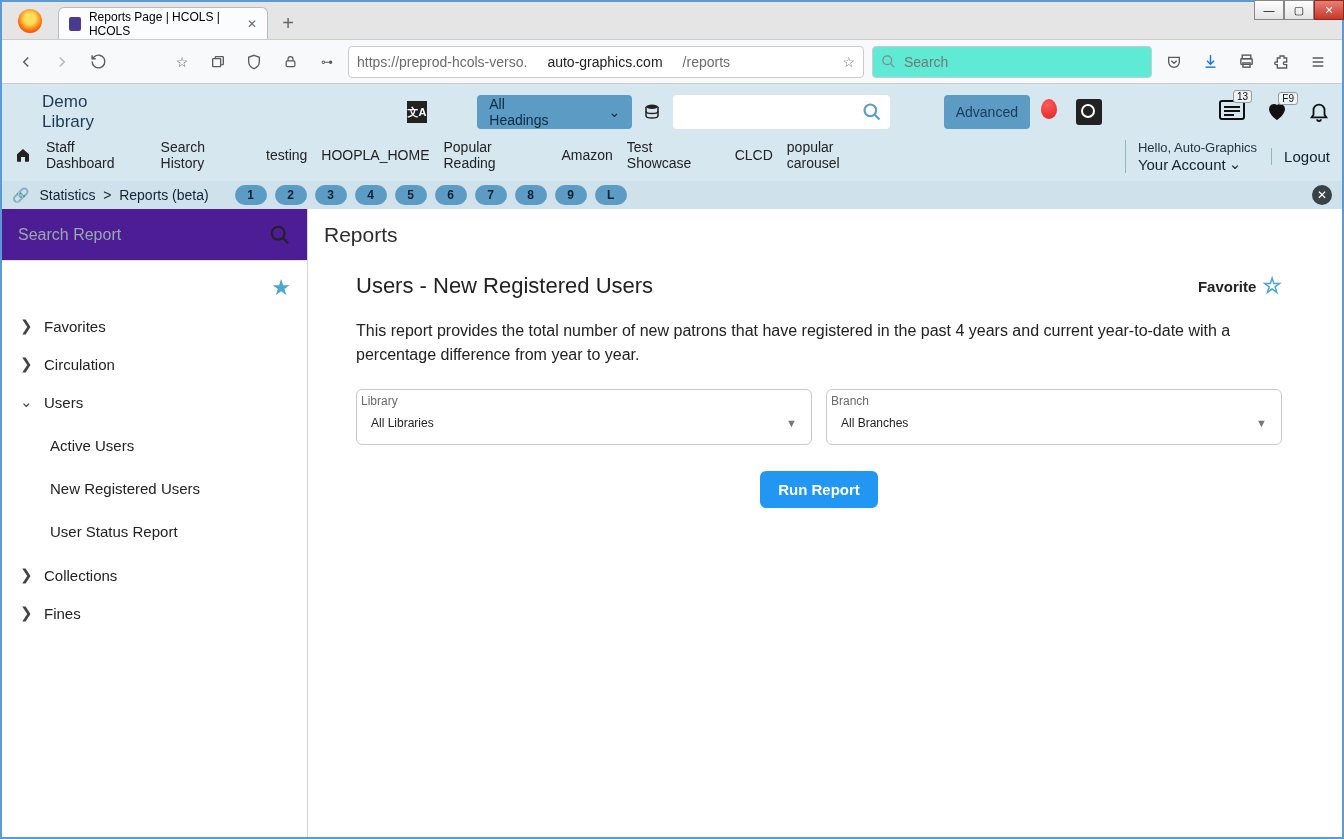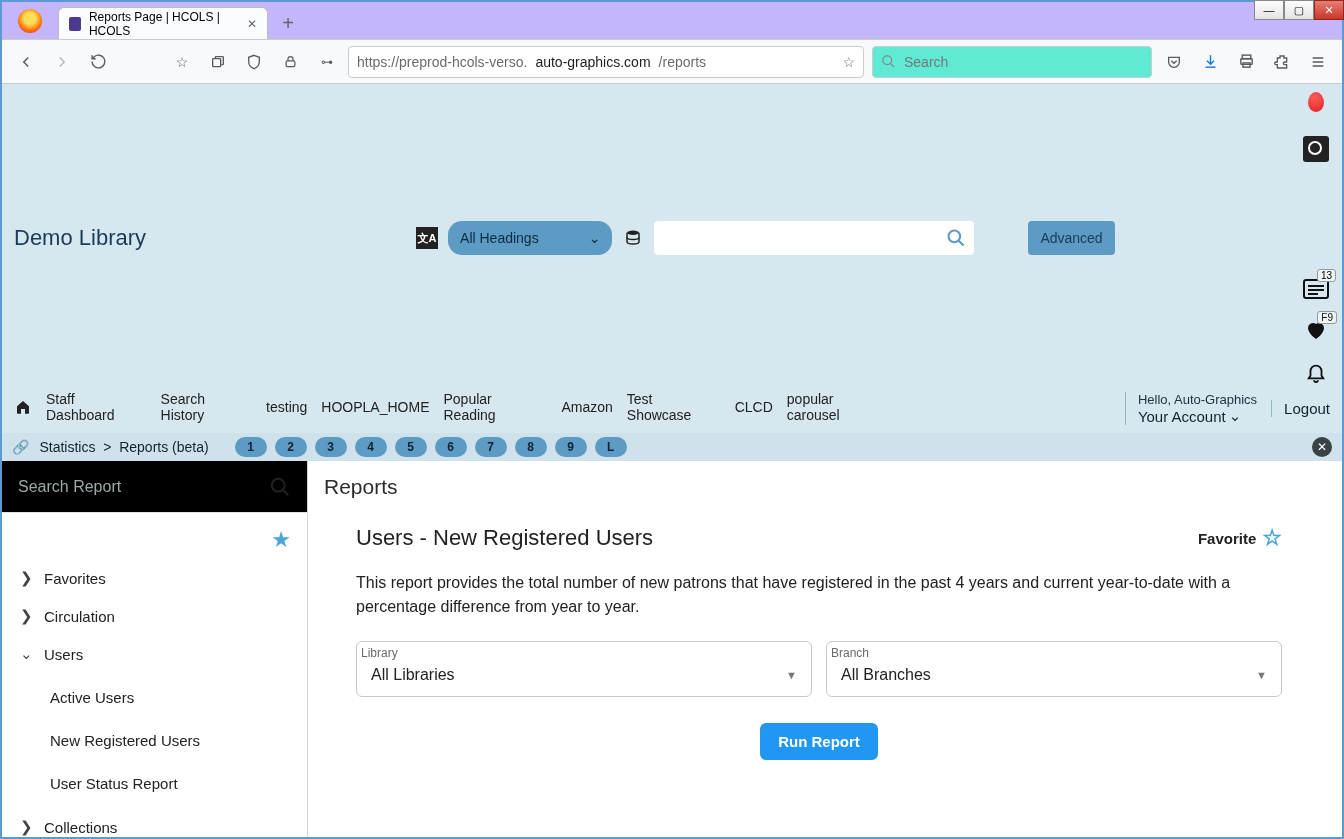--- a/index.html
+++ b/index.html
@@ -4,50 +4,50 @@
 <style>
 * { box-sizing: border-box; margin: 0; padding: 0; }
 body { font-family: Arial, sans-serif; font-size: 14px; width: 1344px; height: 839px; overflow: hidden; background: #fff; border: 2px solid #5a9bd5; }
 
 
 .window-controls { position: absolute; top: 0; right: 0; display: flex; z-index: 100; }
 .wc-btn { width: 30px; height: 20px; border: 1px solid #888; background: linear-gradient(#fdfdfd,#e4e4e4); display: flex; align-items: center; justify-content: center; font-size: 11px; cursor: pointer; }
 .wc-btn.close { background: linear-gradient(#e97e73,#c9362a); color: #fff; border-color: #8a2b22; }
 
 
-.tabbar { height: 38px; background: #c4b5fd; display: flex; align-items: flex-end; padding: 0 50px 0 8px; border-bottom: 1px solid #ccc; }
+.tabbar { height: 38px; background: #e5e5e5; display: flex; align-items: flex-end; padding: 0 50px 0 8px; border-bottom: 1px solid #ccc; }
 .ff-logo { width: 24px; height: 24px; background: radial-gradient(circle at 50% 40%, #ffde59 30%, #ff6a00 65%, #b51fa6 100%); border-radius: 50%; margin: 0 16px 6px 8px; }
 .tab { height: 32px; background: #fbfcfe; border: 1px solid #bbb; border-bottom: none; border-radius: 6px 6px 0 0; display: flex; align-items: center; padding: 0 10px; gap: 8px; max-width: 210px; font-size: 12px; }
 .tab .fav { width: 14px; height: 14px; background: #4a3b8f; border-radius: 2px; display: inline-block; }
 .tab .close-x { color: #666; cursor: pointer; }
 .newtab { width: 28px; height: 28px; display: flex; align-items: center; justify-content: center; color: #666; font-size: 20px; cursor: pointer; margin-left: 6px; margin-bottom: 2px; }
 
 .urlbar { height: 44px; background: #f7f9fb; display: flex; align-items: center; padding: 0 10px; gap: 8px; border-bottom: 1px solid #ccc; }
 .nav-ico { width: 28px; height: 28px; display: flex; align-items: center; justify-content: center; color: #5b5b5b; cursor: pointer; border-radius: 4px; }
 .nav-ico.disabled { color: #b8b8b8; }
 .spacer-flex { flex: 0 0 40px; }
-.url-field { flex: 1; height: 32px; border: 1px solid #ccc; border-radius: 4px; background: #fff; display: flex; align-items: center; padding: 0 8px; gap: 8px; color: #6b6b6b; }
+.url-field { flex: 1; height: 32px; border: 1px solid #ccc; border-radius: 4px; background: #fff; display: flex; align-items: center; padding: 0 8px; gap: 20px; color: #6b6b6b; }
 .url-field .domain { color: #222; }
 .url-star { margin-left: auto; }
 .search-field { width: 280px; height: 32px; border: 1px solid #ccc; border-radius: 4px; background: #5eead4; display: flex; align-items: center; padding: 0 8px; gap: 8px; color: #777; }
 
 
 .app-header { background: #d7e7ef; }
 .hdr-row1 { display: flex; align-items: center; padding: 8px 12px; gap: 10px; }
-.lib-title { font-size: 22px; color: #1b3a57; font-weight: 400; }
+.lib-title { font-size: 17px; color: #1b3a57; font-weight: 400; margin-left: 28px; }
 .hdr-row1 .gap { flex: 0 0 250px; }
 .lang-ico { width: 22px; height: 22px; background: #222; display: inline-flex; align-items: center; justify-content: center; color: #fff; font-size: 11px; font-weight: bold; }
-.headings-dd { background: #5b9bc4; color: #0d2b40; height: 34px; border-radius: 14px; padding: 0 12px; display: flex; align-items: center; gap: 50px; position: relative; min-width: 155px; cursor: pointer; }
+.headings-dd { background: #5b9bc4; color: #0d2b40; height: 34px; border-radius: 4px; padding: 0 12px; display: flex; align-items: center; gap: 50px; position: relative; min-width: 155px; cursor: pointer; margin-left: 40px; }
 .headings-dd .chev { margin-left: auto; }
 .db-ico { width: 22px; height: 22px; display: inline-flex; align-items: center; justify-content: center; color: #222; font-size: 16px; }
 .main-search { flex: 1; max-width: 320px; height: 34px; background: #fff; border-radius: 4px; display: flex; align-items: center; padding: 0 8px; }
 .main-search input { flex: 1; border: none; outline: none; font-size: 14px; }
 .main-search .sicon { color: #5b9bc4; font-size: 18px; }
 .adv-btn { background: #5b9bc4; height: 34px; padding: 0 12px; display: flex; align-items: center; border-radius: 4px; color: #1b3a57; cursor: pointer; margin-left: 44px; }
-.hdr-right { margin-left: auto; display: flex; align-items: center; gap: 18px; flex-direction: column; }
+.hdr-right { margin-left: auto; display: flex; align-items: flex-start; gap: 18px; }
 .balloon { width: 18px; height: 26px; position: relative; }
 .balloon::before { content: ''; position: absolute; width: 16px; height: 20px; border-radius: 50% 50% 50% 50% / 55% 55% 45% 45%; background: radial-gradient(circle at 40% 30%, #ff5a5a, #d22); left: 1px; }
 .scan-ico { width: 26px; height: 26px; background: #222; border-radius: 3px; position: relative; }
 .scan-ico::after { content: ''; position: absolute; width: 10px; height: 10px; border: 2px solid #fff; border-radius: 50%; left: 5px; top: 5px; }
 .list-badge { position: relative; width: 28px; height: 22px; }
 .list-badge svg { width: 28px; height: 22px; }
 .badge-num { position: absolute; top: -9px; right: -6px; background: #eef3f6; border: 1px solid #999; border-radius: 3px; font-size: 10px; padding: 0 3px; }
 .heart { font-size: 24px; color: #111; position: relative; }
 .bell { font-size: 22px; color: #111; }
 .account-box { border-left: 1px solid #8bb; padding-left: 12px; }
@@ -63,21 +63,21 @@
 .crumb-row { background: #cfe2ec; display: flex; align-items: center; padding: 4px 10px; gap: 10px; position: relative; }
 .crumb-row .link-ico { font-size: 14px; color: #222; }
 .crumb { font-size: 14px; color: #123; }
 .pills { display: flex; gap: 8px; margin-left: 16px; }
 .pill { background: #5b9bc4; width: 32px; height: 20px; border-radius: 10px; display: flex; align-items: center; justify-content: center; font-size: 12px; font-weight: bold; color: #123; cursor: pointer; }
 .crumb-close { margin-left: auto; width: 20px; height: 20px; background: #394245; color: #fff; border-radius: 50%; display: flex; align-items: center; justify-content: center; cursor: pointer; font-size: 12px; }
 
 
 .content { display: flex; height: calc(839px - 38px - 44px - 2px - 110px); }
 .sidebar { width: 306px; border-right: 1px solid #d5d5d5; background: #fff; }
-.side-search { height: 52px; background: #000000; display: flex; align-items: center; padding: 0 16px; border-bottom: 1px solid #e3e3e3; }
+.side-search { height: 52px; background: #4c1d95; display: flex; align-items: center; padding: 0 16px; border-bottom: 1px solid #e3e3e3; }
 .side-search input { flex: 1; border: none; background: transparent; outline: none; font-size: 16px; color: #888; }
 .side-search input::placeholder { color: #9aa; }
 .side-search .sicon { font-size: 20px; color: #222; }
 .fav-star { float: right; color: #4aa6d6; font-size: 22px; margin: 14px 16px 0 0; }
 .tree { padding: 6px 0; clear: both; }
 .tree-item { display: flex; align-items: center; padding: 10px 18px; cursor: pointer; font-size: 15px; color: #222; gap: 12px; }
 .tree-item .chev { width: 12px; color: #444; }
 .tree-sub { padding: 10px 18px 10px 48px; font-size: 15px; color: #222; cursor: pointer; }
 .tree-group .tree-sub { margin: 6px 0; }
 
@@ -85,21 +85,21 @@
 .page-title { font-size: 21px; font-weight: 500; color: #2c2c2c; margin-bottom: 26px; padding-left: 8px; }
 .report-card { padding: 0 40px; }
 .report-head { display: flex; align-items: center; }
 .report-title { font-size: 22px; font-weight: 500; color: #222; }
 .fav-toggle { margin-left: auto; display: flex; align-items: center; gap: 6px; font-size: 15px; font-weight: 600; color: #222; cursor: pointer; }
 .fav-toggle .star-o { color: #4aa6d6; font-size: 22px; }
 .report-desc { margin-top: 20px; font-size: 16px; color: #222; line-height: 1.5; }
 .filters { display: flex; gap: 14px; margin-top: 22px; }
 .fld { flex: 1; position: relative; border: 1px solid #c9c9c9; border-radius: 6px; height: 56px; display: flex; align-items: center; padding: 12px 14px 0; cursor: pointer; background: #fff; }
 .fld .flabel { position: absolute; top: 4px; left: 4px; font-size: 12px; color: #6a6a6a; }
-.fld .fval { font-size: 16px; color: #222; }
+.fld .fval { font-size: 12px; color: #222; }
 .fld .dd { margin-left: auto; color: #777; font-size: 11px; }
 .actions { display: flex; justify-content: center; margin-top: 26px; }
 .run-btn { background: #2196f3; color: #fff; padding: 10px 18px; border-radius: 6px; font-size: 15px; font-weight: 600; cursor: pointer; border: none; }
 
 svg { display: block; }
 </style>
 </head>
 <body>
 
 <div class="window-controls">

